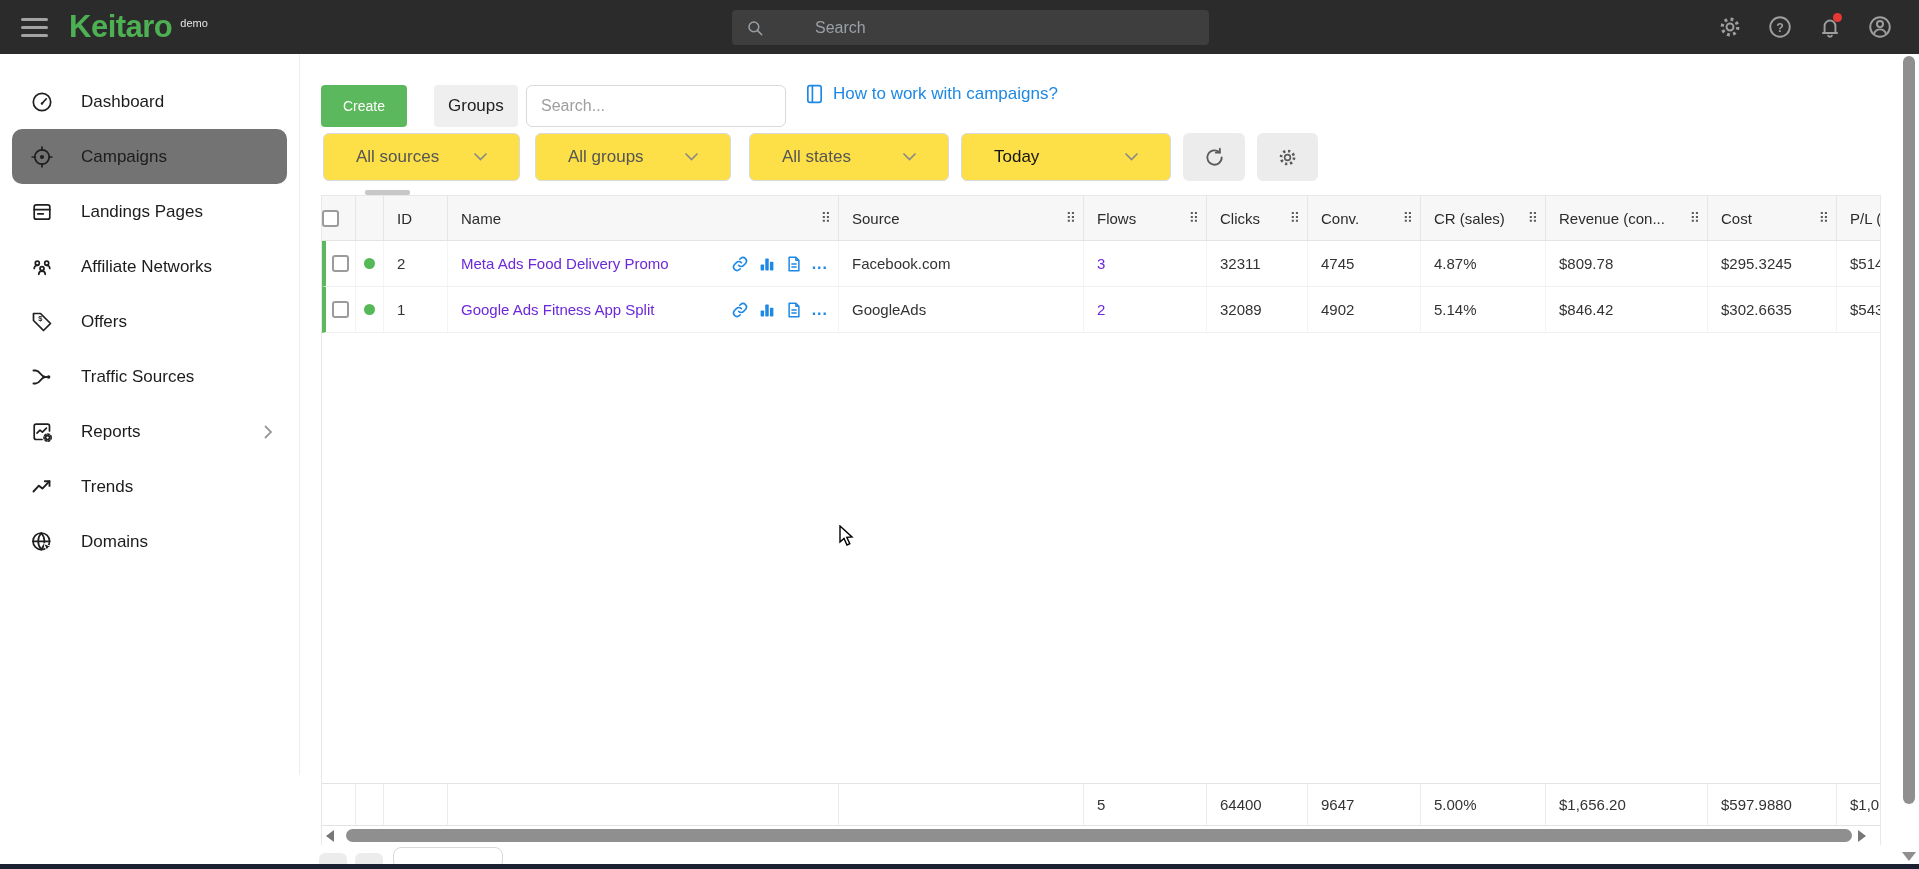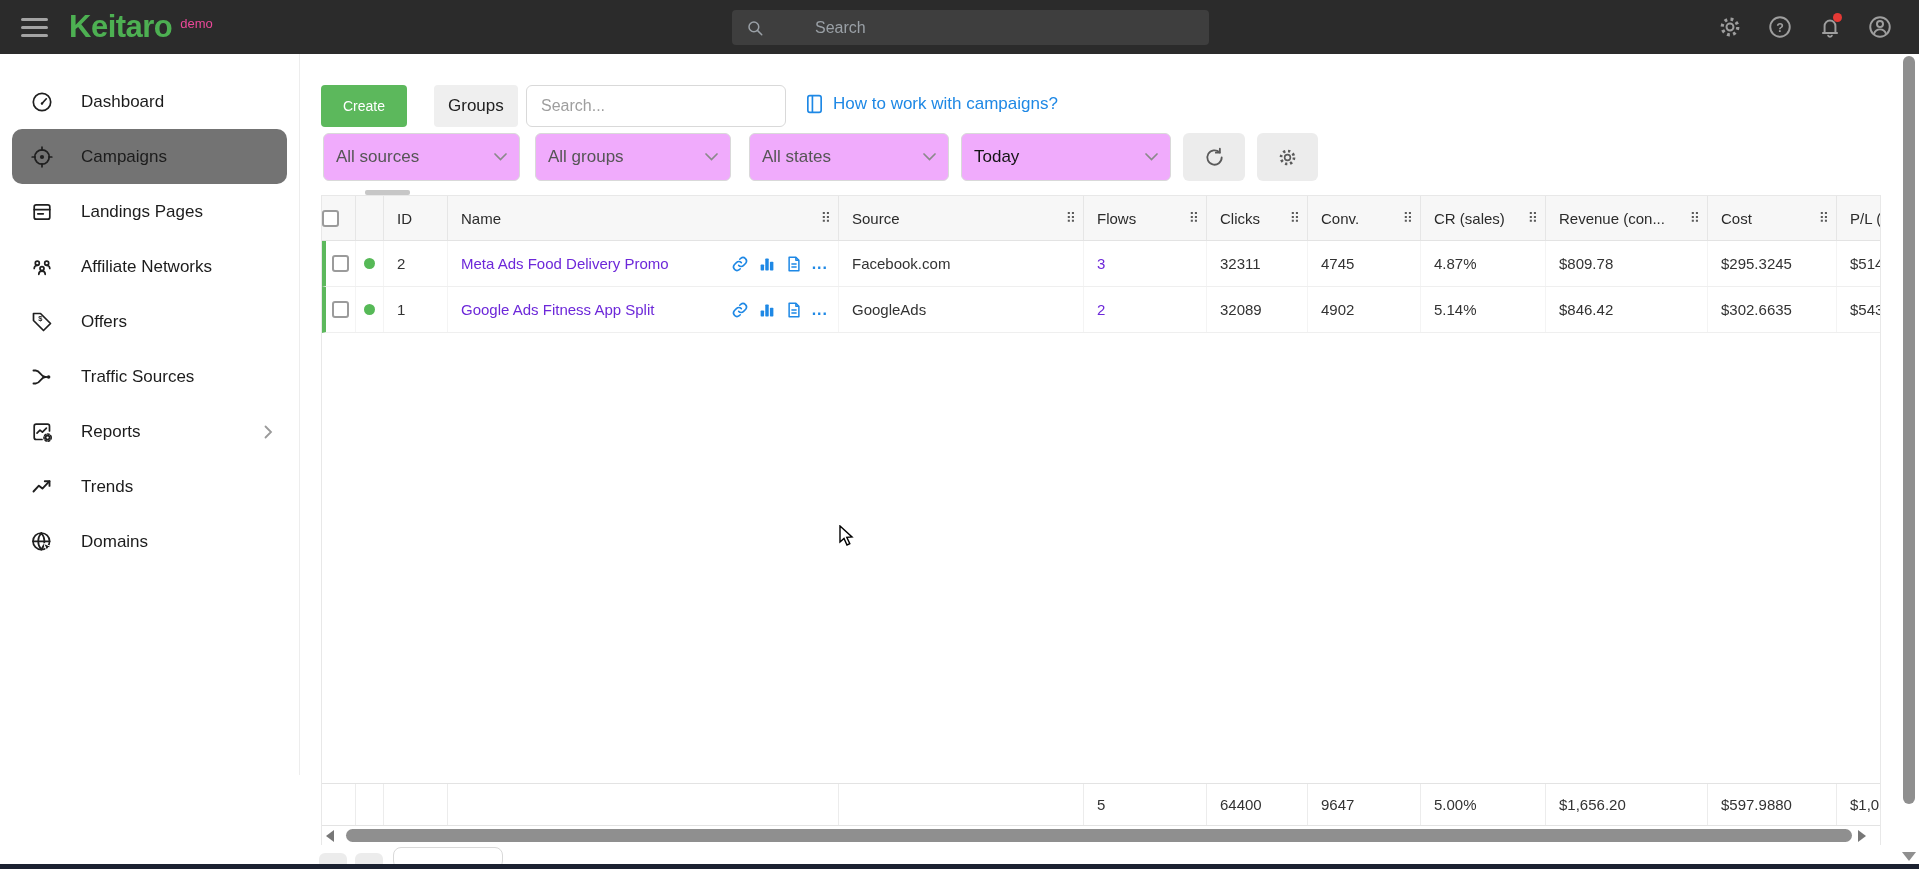--- a/index.html
+++ b/index.html
@@ -8,21 +8,21 @@
   body { position:relative; }
 
   
   .topbar { position:absolute; left:0; top:0; width:1919px; height:54px;
     background:#2b2b2b; display:flex; align-items:center; z-index:30; }
   .hamburger { width:27px; height:19px; margin-left:21px; display:flex;
     flex-direction:column; justify-content:space-between; cursor:pointer; }
   .hamburger span { display:block; height:3px; border-radius:2px; background:#a3a3a3; }
   .logo { margin-left:21px; font-size:31px; font-weight:bold; letter-spacing:-0.5px;
     color:#4db052; }
-  .logo-badge { margin-left:8px; margin-top:-8px; font-size:13px; color:#ec4899; }
+  .logo-badge { margin-left:8px; margin-top:-8px; font-size:11px; color:#e5e5e5; }
   .tb-search { position:absolute; left:732px; top:10px; width:477px; height:35px;
     background:#3e3e3e; border-radius:4px; display:flex; align-items:center; padding:0 14px;justify-content:space-between; }
   .tb-search input { background:transparent; border:none; outline:none; color:#cfcfcf;
     font-size:16px; margin-left:12px; width:380px; font-family:"Liberation Sans",sans-serif; }
   .tb-search input::placeholder { color:#9aa0a6; }
   .tb-icons { position:absolute; right:26px; top:0; height:54px; display:flex;
     align-items:center; gap:24px; }
   .tb-icon { position:relative; width:26px; height:26px; cursor:pointer; }
   .bell-dot { position:absolute; right:1px; top:-1px; width:9px; height:9px;
     border-radius:50%; background:#e53935; }
@@ -41,27 +41,27 @@
   .btn-create { position:absolute; left:321px; top:85px; height:42px; padding:0 22px;
     background:#5cb85c; color:#fff; font-size:14px; border:none; border-radius:4px;
     cursor:pointer; font-family:"Liberation Sans",sans-serif; }
   .btn-groups { position:absolute; left:434px; top:85px; height:42px; padding:0 14px;
     background:#efefef; color:#222; font-size:17px; border:none; border-radius:4px;
     cursor:pointer; font-family:"Liberation Sans",sans-serif;text-align:center; }
   .search-box { position:absolute; left:526px; top:85px; width:260px; height:42px;
     border:1px solid #d9d9d9; border-radius:6px; padding:0 14px; font-size:16px;
     color:#333; outline:none; font-family:"Liberation Sans",sans-serif; }
   .search-box::placeholder { color:#9e9e9e; }
-  .help-link { position:absolute; left:806px; top:94px; display:flex; align-items:center;
+  .help-link { position:absolute; left:806px; top:84px; display:flex; align-items:center;
     gap:10px; color:#1e88e5; font-size:17px; cursor:pointer; text-decoration:none; }
 
   
   .select { position:absolute; top:133px; height:48px; border:1px solid #d9d9d9;
-    border-radius:6px; background:#f0abfc; display:flex; align-items:center;
-    padding:0 12px; font-size:17px; color:#555; cursor:pointer; }
+    border-radius:6px; background:#fde047; display:flex; align-items:center;
+    padding:0 32px; font-size:17px; color:#555; cursor:pointer; }
   .select .chev { margin-left:auto; }
   .sel-sources { left:323px; width:197px; }
   .sel-groups  { left:535px; width:196px; }
   .sel-states  { left:749px; width:200px; }
   .sel-date    { left:961px; width:210px; color:#141414; }
   .icon-btn { position:absolute; top:133px; height:48px; background:#ececec;
     border:none; border-radius:6px; display:flex; align-items:center;
     justify-content:center; cursor:pointer; }
   .btn-refresh { left:1183px; width:62px; }
   .btn-tablecfg { left:1257px; width:61px; }

